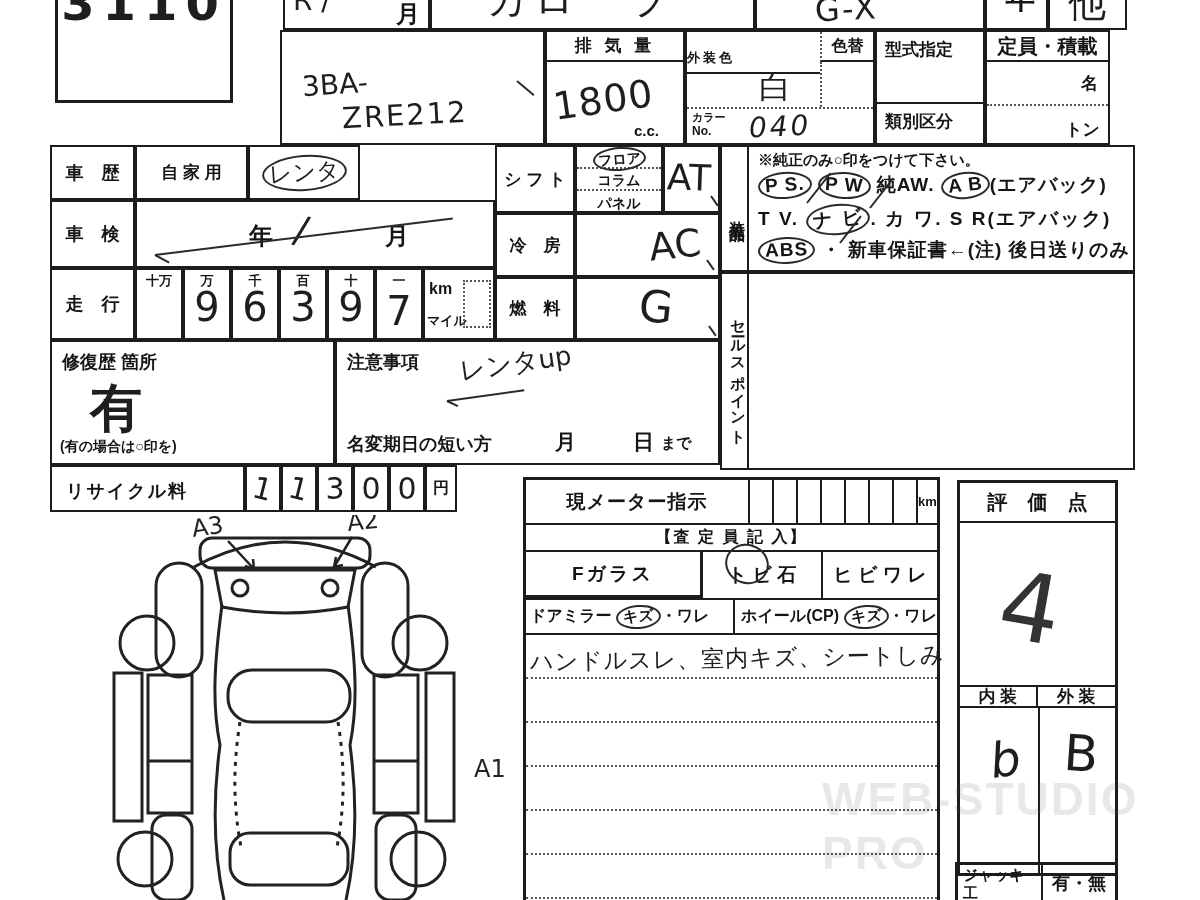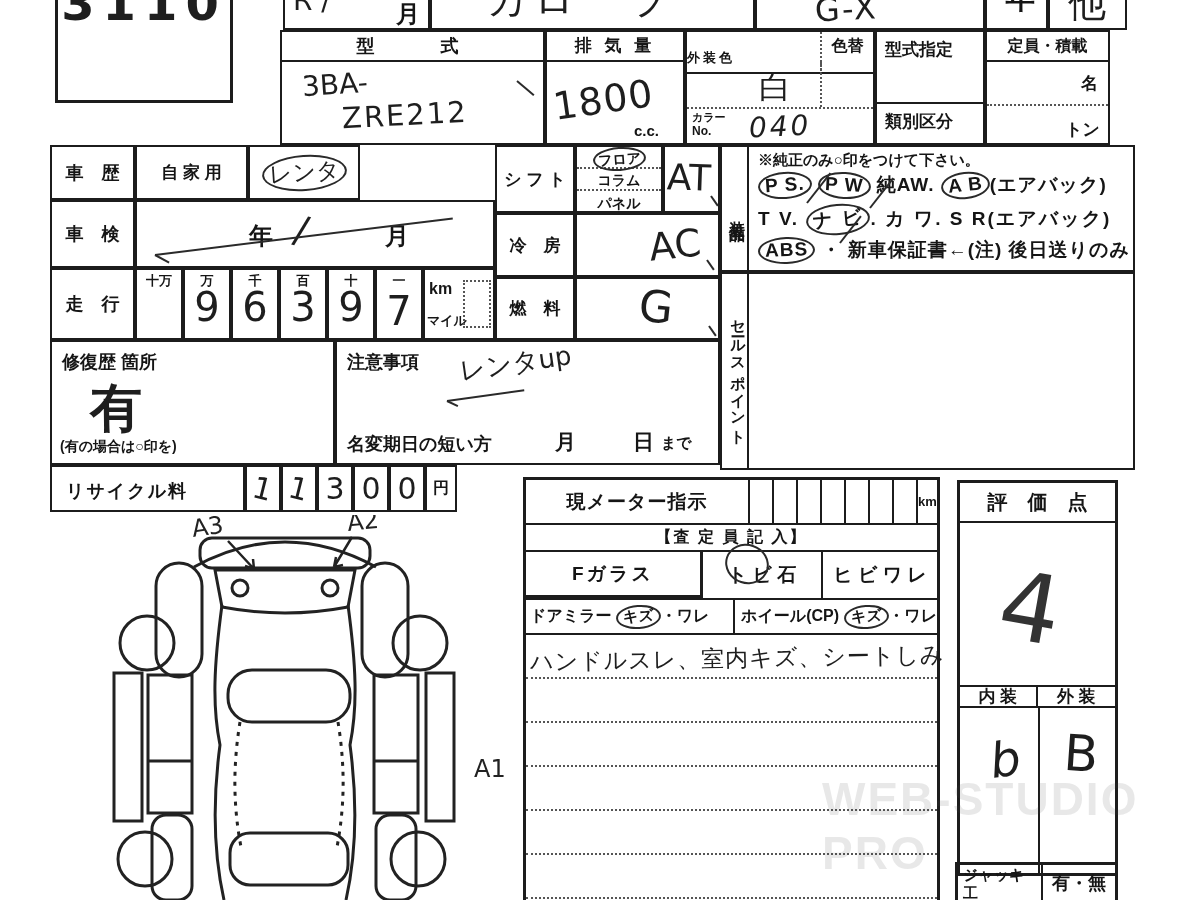--- a/index.html
+++ b/index.html
@@ -38,51 +38,50 @@
     <span class="abs hand" style="left:58px;top:8px;font-size:32px;letter-spacing:2px;transform:rotate(-3deg);">G-X</span>
   </div>
   <div class="cell" style="left:985px;top:-20px;width:63px;height:50px;overflow:hidden;">
     <span class="abs p" style="left:18px;top:-4px;font-size:30px;">年</span>
   </div>
   <div class="cell" style="left:1048px;top:-20px;width:79px;height:50px;overflow:hidden;">
     <span class="abs hand" style="left:18px;top:-4px;font-size:38px;">他</span>
   </div>
 
   <div class="cell" style="left:280px;top:30px;width:265px;height:115px;">
-    <div class="abs p" style="left:0;right:0;top:0;height:30px;border-bottom:2px solid #1c1c1c;text-align:center;font-size:18px;line-height:28px;letter-spacing:10px;">型　　式</div>
     <span class="abs hand" style="left:20px;top:36px;font-size:28px;transform:rotate(-4deg);">3BA-</span>
     <span class="abs hand" style="left:60px;top:66px;font-size:29px;letter-spacing:2px;transform:rotate(-3deg);">ZRE212</span>
     <div class="stroke" style="left:235px;top:48px;width:22px;transform:rotate(40deg);"></div>
   </div>
 
   <div class="cell" style="left:545px;top:30px;width:140px;height:115px;">
     <div class="abs p" style="left:0;right:0;top:0;height:30px;border-bottom:2px solid #1c1c1c;text-align:center;font-size:17px;line-height:28px;letter-spacing:4px;">排 気 量</div>
     <span class="abs hand" style="left:6px;top:46px;font-size:38px;transform:rotate(-8deg);letter-spacing:1px;">1800</span>
     <span class="abs p" style="right:24px;bottom:4px;font-size:15px;">c.c.</span>
   </div>
 
   <div class="cell" style="left:685px;top:30px;width:190px;height:115px;">
     <div class="abs p" style="left:0;width:133px;top:12px;height:30px;border-bottom:2px solid #1c1c1c;text-align:left;font-size:13px;line-height:28px;letter-spacing:3px;">外装色</div>
-    <div class="abs p" style="left:133px;right:0;top:0;height:42px;border-bottom:2px solid #1c1c1c;border-left:2px dotted #555;text-align:center;font-size:16px;line-height:28px;">色替</div>
+    <div class="abs p" style="left:133px;right:0;top:0;height:30px;border-bottom:2px solid #1c1c1c;border-left:2px dotted #555;text-align:center;font-size:16px;line-height:28px;">色替</div>
     <div class="abs" style="left:133px;top:30px;height:45px;border-left:2px dotted #555;"></div>
     <span class="abs hand" style="left:72px;top:34px;font-size:32px;">白</span>
     <div class="abs" style="left:0;right:0;top:75px;border-top:2px dotted #555;"></div>
     <span class="abs p" style="left:5px;top:78px;font-size:11px;">カラー</span>
     <span class="abs p" style="left:5px;top:92px;font-size:12px;">No.</span>
     <span class="abs hand" style="left:62px;top:78px;font-size:28px;font-style:italic;letter-spacing:3px;transform:rotate(-3deg);">040</span>
   </div>
 
   <div class="cell" style="left:875px;top:30px;width:110px;height:115px;">
     <div class="abs" style="left:0;right:0;top:70px;border-top:2px solid #1c1c1c;"></div>
     <span class="abs p" style="left:8px;top:6px;font-size:17px;">型式指定</span>
     <span class="abs p" style="left:8px;top:78px;font-size:17px;">類別区分</span>
   </div>
 
   <div class="cell" style="left:985px;top:30px;width:125px;height:115px;">
-    <div class="abs p" style="left:0;right:0;top:0;height:30px;border-bottom:2px solid #1c1c1c;text-align:center;font-size:16px;line-height:28px;">定員・積載</div>
+    <div class="abs p" style="left:0;right:0;top:0;height:30px;border-bottom:2px solid #1c1c1c;text-align:center;font-size:20px;line-height:28px;">定員・積載</div>
     <span class="abs p" style="right:10px;top:40px;font-size:17px;">名</span>
     <div class="abs" style="left:0;right:0;top:72px;border-top:2px dotted #555;"></div>
     <span class="abs p" style="right:8px;top:86px;font-size:17px;">トン</span>
   </div>
 
   <div class="cell center p" style="left:50px;top:145px;width:85px;height:55px;font-size:18px;">
     <span>車　歴</span>
     </div>
   <div class="cell center p" style="left:135px;top:145px;width:113px;height:55px;font-size:17px;">
     <span>自 家 用</span>

